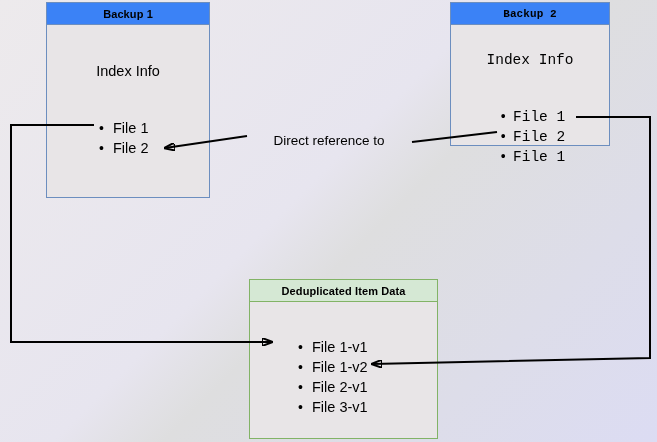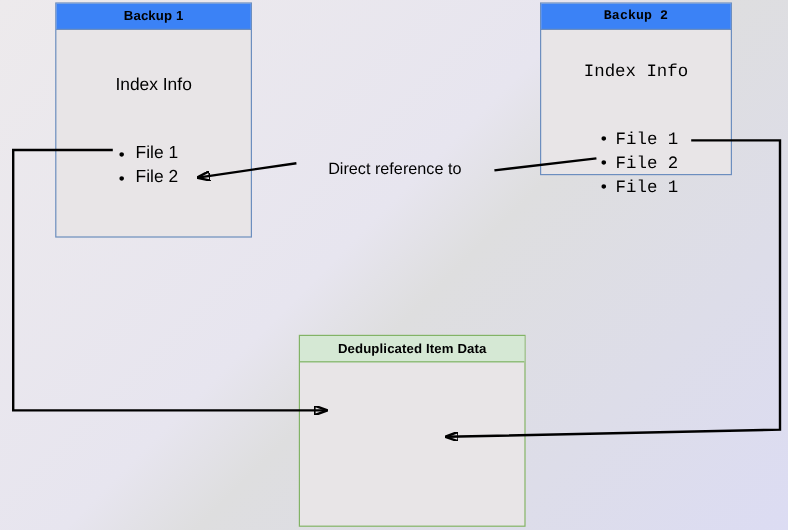--- a/index.html
+++ b/index.html
@@ -126,20 +126,26 @@
       <li>File 1</li>
       <li>File 2</li>
       <li>File 1</li>
     </ul>
   </div>
 
   <div class="box box-green" style="left:229px; top:279px; width:189px; height:160px;margin-left:20px;">
     <div class="box-header hdr-green">
       <span>Deduplicated Item Data</span>
     </div>
+    <ul class="bullets" style="left:48px; top:57px;">
+      <li>File 1-v1</li>
+      <li>File 1-v2</li>
+      <li>File 2-v1</li>
+      <li>File 3-v1</li>
+    </ul>
   </div>
 
   <div class="center-label" style="left:248px; top:132px; width:162px;">
     <div>Direct reference to</div>
   </div>
 
   <svg class="arrows" viewBox="0 0 657 442">
     <defs>
       <marker id="arrowhead" markerWidth="11" markerHeight="8" refX="10" refY="4" orient="auto" markerUnits="userSpaceOnUse">
         <path d="M0,0 L11,4 L0,8 z" fill="#000000" stroke="none"></path>

